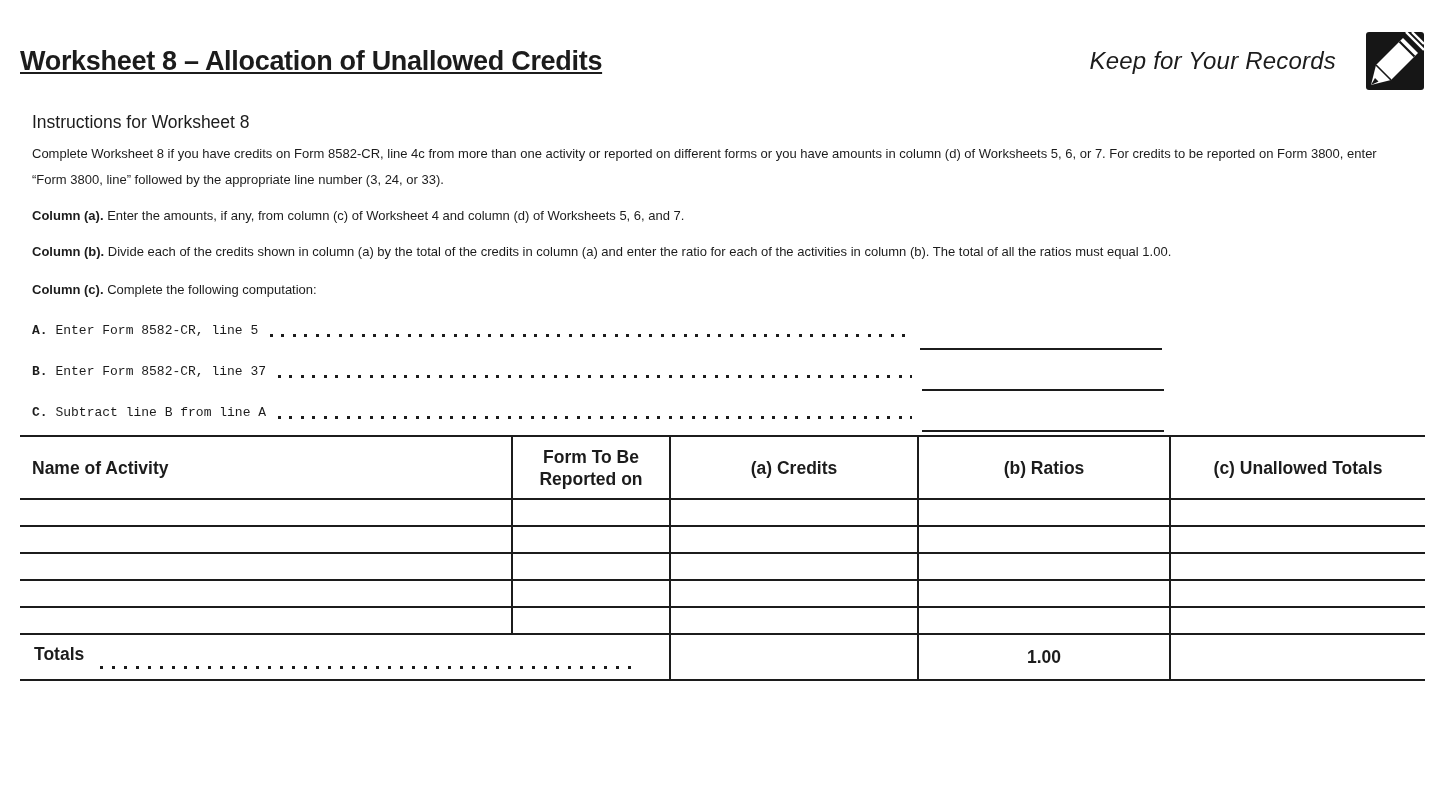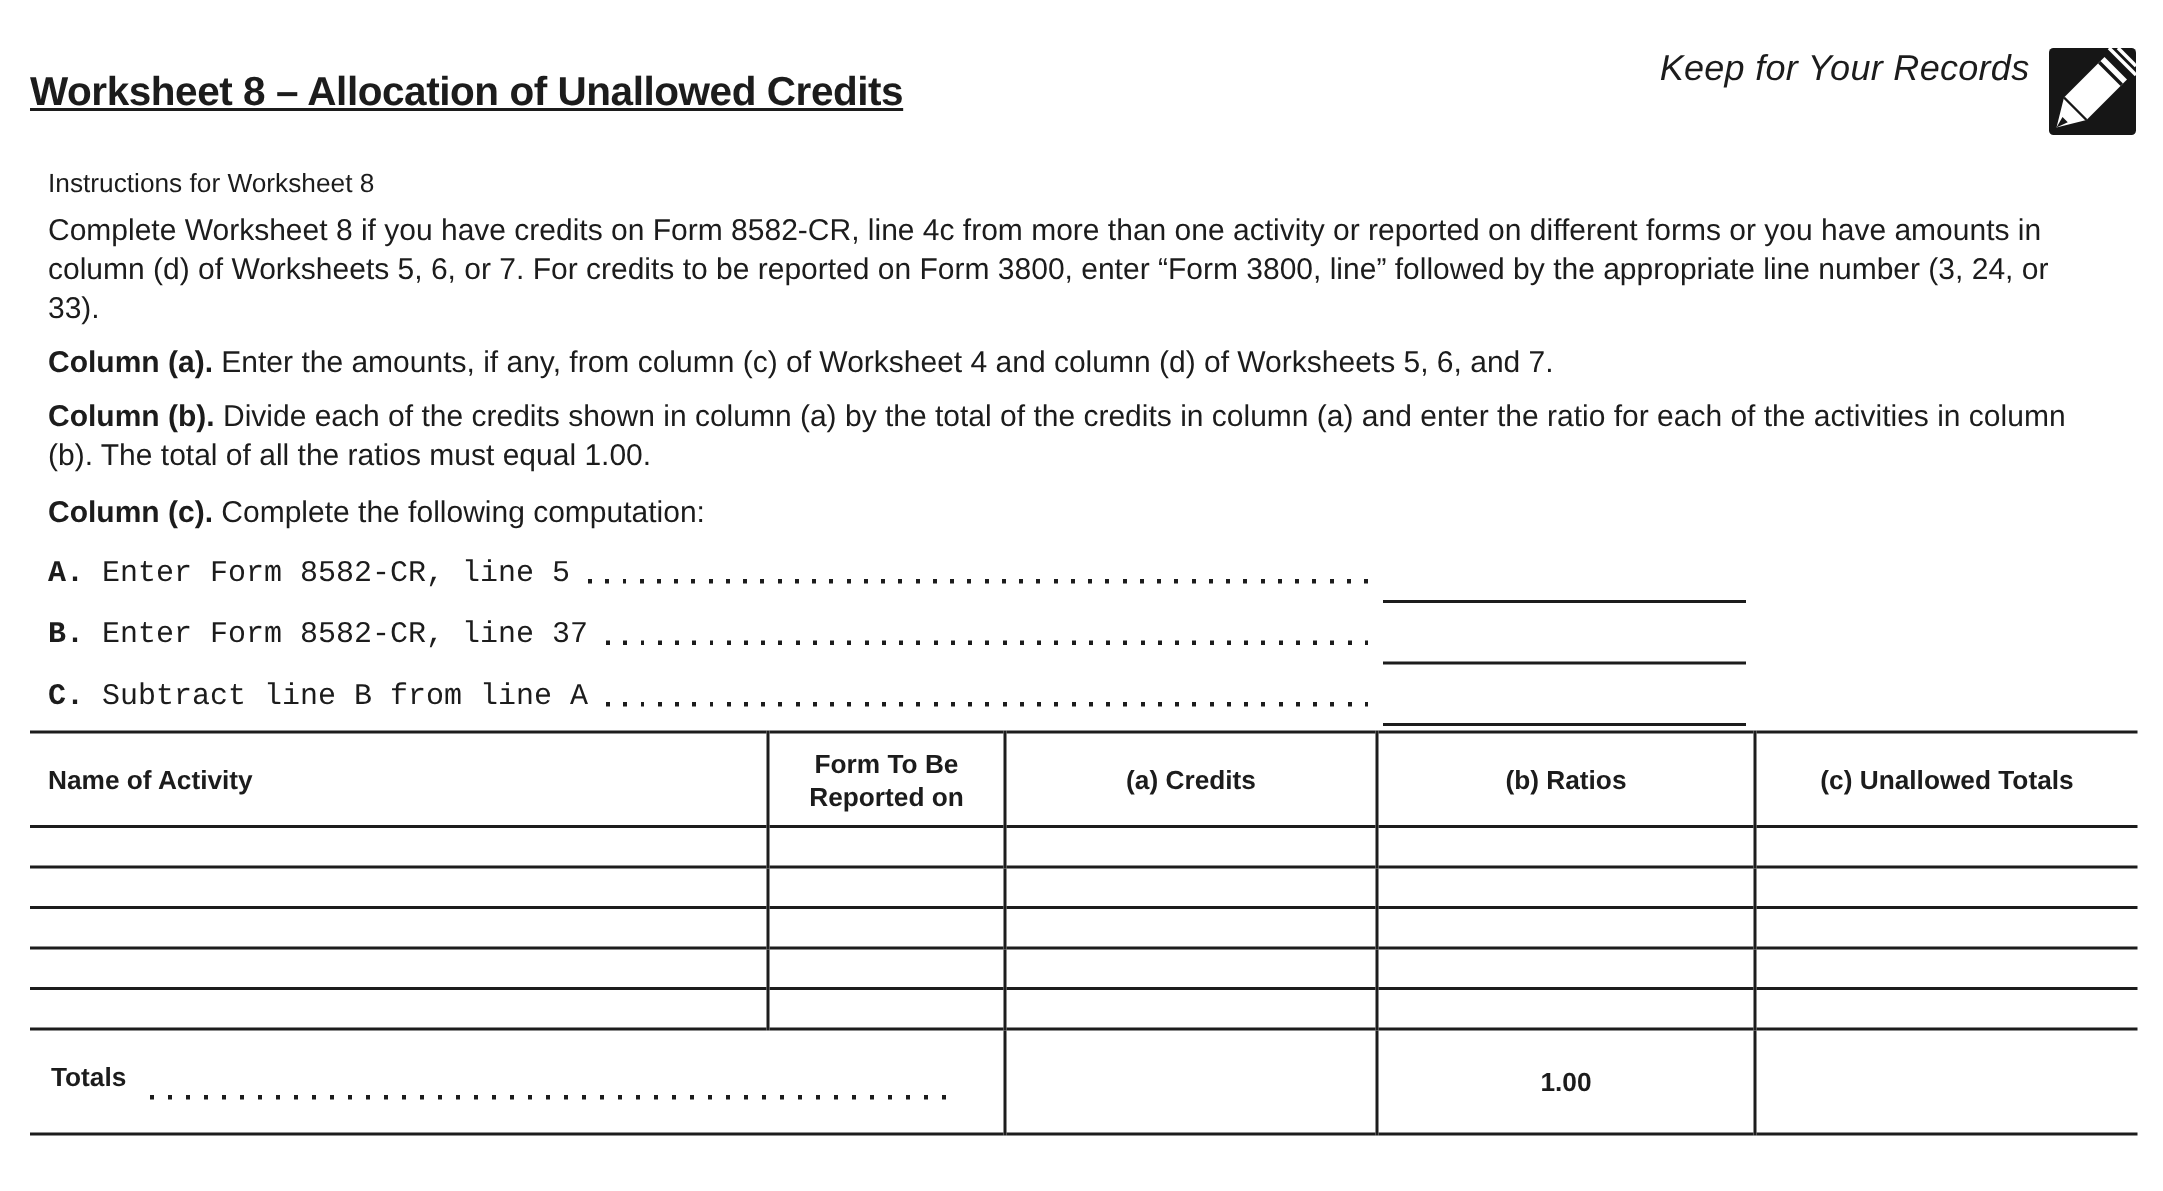--- a/index.html
+++ b/index.html
@@ -21,33 +21,33 @@
     justify-content: space-between;
   }
   .ws-title {
     font-size: 27px;
     font-weight: 700;
     letter-spacing: -0.3px;
     text-decoration: underline;
   }
   .keep-wrap {
     display: flex;
-    align-items: flex-start;
-    gap: 13px;
+    align-items: center;
+    gap: 30px;
   }
   .keep-note {
     font-style: italic;
     font-size: 24px;
     letter-spacing: 0.2px;
   }
   .pencil-box { width: 58px; height: 58px; display: block; }
 
   
   .inst { margin: 0 40px 0 32px; }
-  .inst p, .inst h2, .comp-line { font-size: 20px; line-height: 26px; }
+  .inst p, .inst h2, .comp-line { font-size: 13px; line-height: 26px; }
   .inst h2 { margin-top: 19px; font-size: 17.5px; font-weight: 400; }
   .intro { margin-top: 6px; }
   .colpar { margin-top: 10px; }
   .colpar.c-c { margin-top: 12px; }
   b.lbl { font-weight: 700; }
 
   .comp-line {
     display: flex;
     align-items: baseline;
     margin-top: 15px;
@@ -96,21 +96,21 @@
     height: 63px;
     font-size: 17.5px;
     font-weight: 700;
     text-align: center;
     line-height: 22px;
     padding: 0 24px;
   }
   .ws-table th.name-h { text-align: left; padding-left: 12px; }
   .ws-table td { height: 27px; font-size: 17.5px; }
   .ws-table tr.totals-row td { height: 44px; }
-  .totals-cell { padding: 12px 14px !important; }
+  .totals-cell { padding: 0 14px !important; }
   .totals-flex { display: flex; align-items: baseline; height: 44px; padding-top: 9px; }
   .totals-label { font-weight: 700; font-size: 17.5px; }
   .totals-dots {
     flex: 1;
     height: 3px;
     margin: 0 18px 0 16px;
     align-self: center;
     margin-top: 12px;
     background-image: repeating-linear-gradient(to right, #1c1c1c 0 2.6px, transparent 2.6px 12px);
   }

